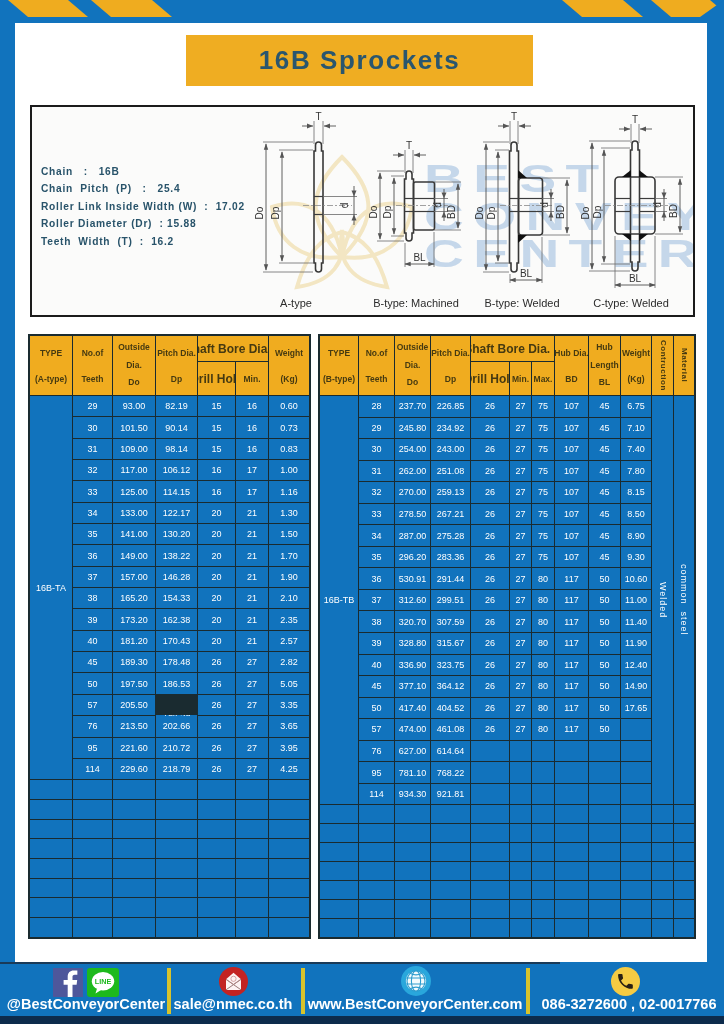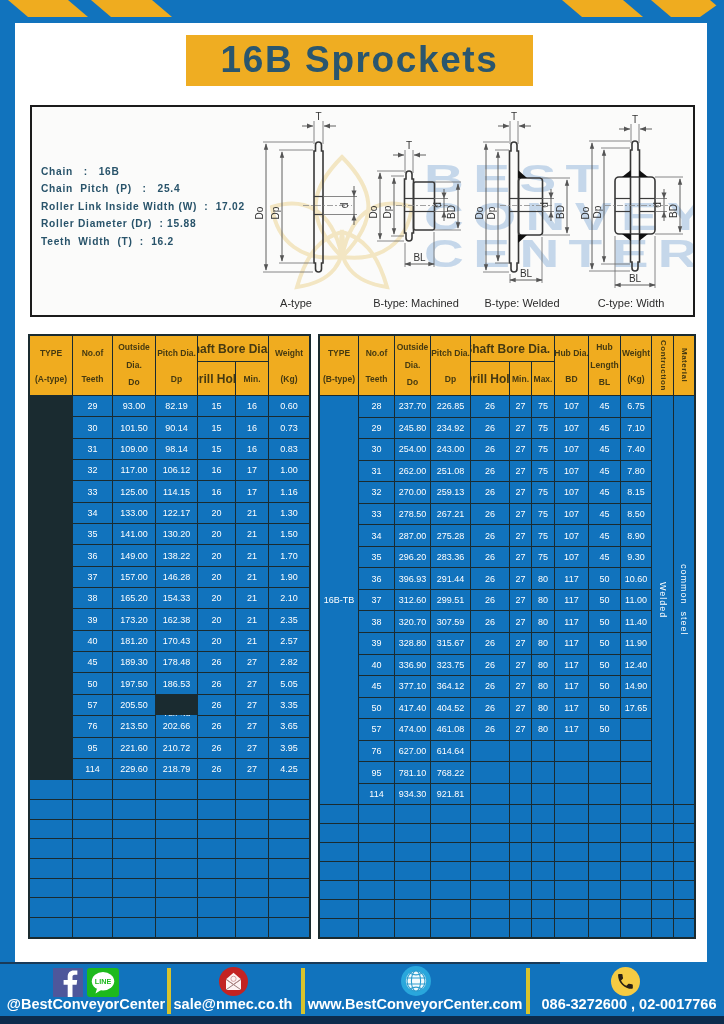--- a/index.html
+++ b/index.html
@@ -1,20 +1,20 @@
 <!DOCTYPE html>
 <html><head><meta charset="utf-8">
 <style>
 * { margin:0; padding:0; box-sizing:border-box; }
 html,body { width:724px; height:1024px; }
 body { font-family:"Liberation Sans", sans-serif; position:relative; background:#1173BD; overflow:hidden; }
 .white { position:absolute; left:15px; top:23px; width:692px; height:939px; background:#ffffff; }
 .navy { position:absolute; left:0; top:1016px; width:724px; height:8px; background:#0D2B4C; }
 .banner { position:absolute; left:186px; top:35px; width:347px; height:51px; background:#EFAD22; text-align:center; }
-.banner span { font-size:37px; font-weight:bold; color:#2A566E; line-height:50px; letter-spacing:1.6px; }
+.banner span { font-size:26px; font-weight:bold; color:#2A566E; line-height:50px; letter-spacing:1.6px; }
 .box { position:absolute; left:30px; top:105px; width:665px; height:212px; border:2px solid #1b1b1b; background:#FBFBFA; overflow:hidden; }
 .wmtext { position:absolute; left:392px; top:54px; color:#B7CEE6; opacity:0.78; font-weight:bold; font-size:38px; line-height:37.5px; letter-spacing:6.5px; white-space:nowrap; transform:scaleX(1.45); transform-origin:0 0; }
 .spec { position:absolute; left:9px; top:56px; font-weight:bold; font-size:10.2px; letter-spacing:0.75px; line-height:17.4px; color:#28536A; white-space:nowrap; }
 .dwg { position:absolute; left:0; top:0; }
 .dlabel { position:absolute; font-size:11px; color:#2b2b2b; top:190px; transform:translateX(-50%); white-space:nowrap; }
 .dwg .body { fill:none; stroke:#383838; stroke-width:1.6; }
 .dwg .bore { stroke:#3c3c3c; stroke-width:1.2; }
 .dwg .dim { stroke:#4f4f4f; stroke-width:0.9; }
 .dwg .ext { stroke:#6a6a6a; stroke-width:0.8; }
 .dwg .cl { stroke:#8a8a8a; stroke-width:0.8; stroke-dasharray:6 2 2 2; }
@@ -194,32 +194,33 @@
 <line x1="648.0" y1="72.0" x2="648.0" y2="125.0" class="dim" marker-start="url(#ar)" marker-end="url(#ar)"></line>
 <text x="645.0" y="104.0" class="dlb" transform="rotate(-90 645.0 104.0)">BD</text>
 <line x1="583.0" y1="129.0" x2="583.0" y2="181.0" class="ext"></line>
 <line x1="623.0" y1="129.0" x2="623.0" y2="181.0" class="ext"></line>
 <line x1="583.0" y1="178.0" x2="623.0" y2="178.0" class="dim" marker-start="url(#ar)" marker-end="url(#ar)"></line>
 <text x="603.0" y="175.0" class="dlb">BL</text>
 </svg>
   <div class="dlabel" style="left:264px;">A-type</div>
   <div class="dlabel" style="left:384px;">B-type: Machined</div>
   <div class="dlabel" style="left:490px;">B-type: Welded</div>
-  <div class="dlabel" style="left:599px;">C-type: Width</div>
+  <div class="dlabel" style="left:599px;">C-type: Welded</div>
   <div class="spec">Chain&nbsp;&nbsp;&nbsp;:&nbsp;&nbsp;&nbsp;16B<br>Chain&nbsp;&nbsp;Pitch&nbsp;&nbsp;(P)&nbsp;&nbsp;&nbsp;:&nbsp;&nbsp;&nbsp;25.4<br>Roller Link Inside Width (W)&nbsp;&nbsp;:&nbsp;&nbsp;17.02<br>Roller Diameter (Dr)&nbsp;&nbsp;:&nbsp;15.88<br>Teeth&nbsp;&nbsp;Width&nbsp;&nbsp;(T)&nbsp;&nbsp;:&nbsp;&nbsp;16.2</div>
 </div>
 <div class="gt" style="left:28px;top:334px;width:283px;height:605px;grid-template-columns:42px 39px 42px 41px 37px 32px 40px;grid-template-rows:25px 33px 20.35px 20.35px 20.35px 20.35px 20.35px 20.35px 20.35px 20.35px 20.35px 20.35px 20.35px 20.35px 20.35px 20.35px 20.35px 20.35px 20.35px 20.35px 18.7px 18.7px 18.7px 18.7px 18.7px 18.7px 18.7px 18.7px;">
 <div class="hc h2" style="grid-column:1/span 1;grid-row:1/span 2;">TYPE<br>(A-type)</div>
 <div class="hc h2" style="grid-column:2/span 1;grid-row:1/span 2;">No.of<br>Teeth</div>
 <div class="hc h3" style="grid-column:3/span 1;grid-row:1/span 2;">Outside<br>Dia.<br>Do</div>
 <div class="hc h2" style="grid-column:4/span 1;grid-row:1/span 2;">Pitch Dia.<br>Dp</div>
 <div class="hc hs" style="grid-column:5/span 2;grid-row:1/span 1;">Shaft Bore Dia. d</div>
 <div class="hc h2" style="grid-column:7/span 1;grid-row:1/span 2;">Weight<br>(Kg)</div>
 <div class="hc hs" style="grid-column:5/span 1;grid-row:2/span 1;">Drill Hole</div>
 <div class="hc" style="grid-column:6/span 1;grid-row:2/span 1;">Min.</div>
+<div class="dc" style="grid-column:1/span 1;grid-row:3/span 18;">16B-TA</div>
 <div class="dc" style="grid-column:2/span 1;grid-row:3/span 1;">29</div>
 <div class="dc" style="grid-column:3/span 1;grid-row:3/span 1;">93.00</div>
 <div class="dc" style="grid-column:4/span 1;grid-row:3/span 1;">82.19</div>
 <div class="dc" style="grid-column:5/span 1;grid-row:3/span 1;">15</div>
 <div class="dc" style="grid-column:6/span 1;grid-row:3/span 1;">16</div>
 <div class="dc" style="grid-column:7/span 1;grid-row:3/span 1;">0.60</div>
 <div class="dc" style="grid-column:2/span 1;grid-row:4/span 1;">30</div>
 <div class="dc" style="grid-column:3/span 1;grid-row:4/span 1;">101.50</div>
 <div class="dc" style="grid-column:4/span 1;grid-row:4/span 1;">90.14</div>
 <div class="dc" style="grid-column:5/span 1;grid-row:4/span 1;">15</div>
@@ -469,21 +470,21 @@
 <div class="dc" style="grid-column:2/span 1;grid-row:10/span 1;">35</div>
 <div class="dc" style="grid-column:3/span 1;grid-row:10/span 1;">296.20</div>
 <div class="dc" style="grid-column:4/span 1;grid-row:10/span 1;">283.36</div>
 <div class="dc" style="grid-column:5/span 1;grid-row:10/span 1;">26</div>
 <div class="dc" style="grid-column:6/span 1;grid-row:10/span 1;">27</div>
 <div class="dc" style="grid-column:7/span 1;grid-row:10/span 1;">75</div>
 <div class="dc" style="grid-column:8/span 1;grid-row:10/span 1;">107</div>
 <div class="dc" style="grid-column:9/span 1;grid-row:10/span 1;">45</div>
 <div class="dc" style="grid-column:10/span 1;grid-row:10/span 1;">9.30</div>
 <div class="dc" style="grid-column:2/span 1;grid-row:11/span 1;">36</div>
-<div class="dc" style="grid-column:3/span 1;grid-row:11/span 1;">396.93</div>
+<div class="dc" style="grid-column:3/span 1;grid-row:11/span 1;">530.91</div>
 <div class="dc" style="grid-column:4/span 1;grid-row:11/span 1;">291.44</div>
 <div class="dc" style="grid-column:5/span 1;grid-row:11/span 1;">26</div>
 <div class="dc" style="grid-column:6/span 1;grid-row:11/span 1;">27</div>
 <div class="dc" style="grid-column:7/span 1;grid-row:11/span 1;">80</div>
 <div class="dc" style="grid-column:8/span 1;grid-row:11/span 1;">117</div>
 <div class="dc" style="grid-column:9/span 1;grid-row:11/span 1;">50</div>
 <div class="dc" style="grid-column:10/span 1;grid-row:11/span 1;">10.60</div>
 <div class="dc" style="grid-column:2/span 1;grid-row:12/span 1;">37</div>
 <div class="dc" style="grid-column:3/span 1;grid-row:12/span 1;">312.60</div>
 <div class="dc" style="grid-column:4/span 1;grid-row:12/span 1;">299.51</div>

